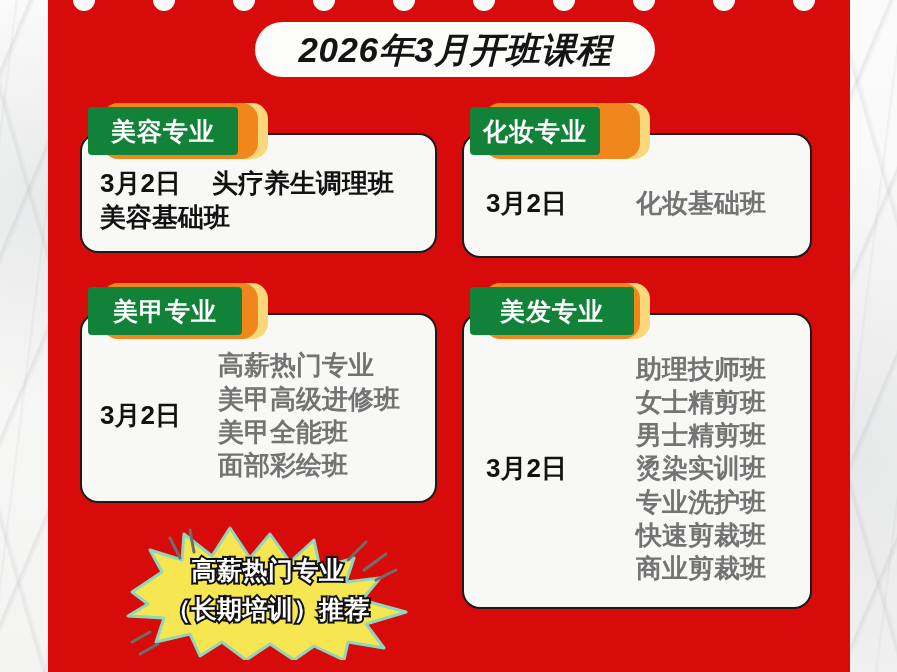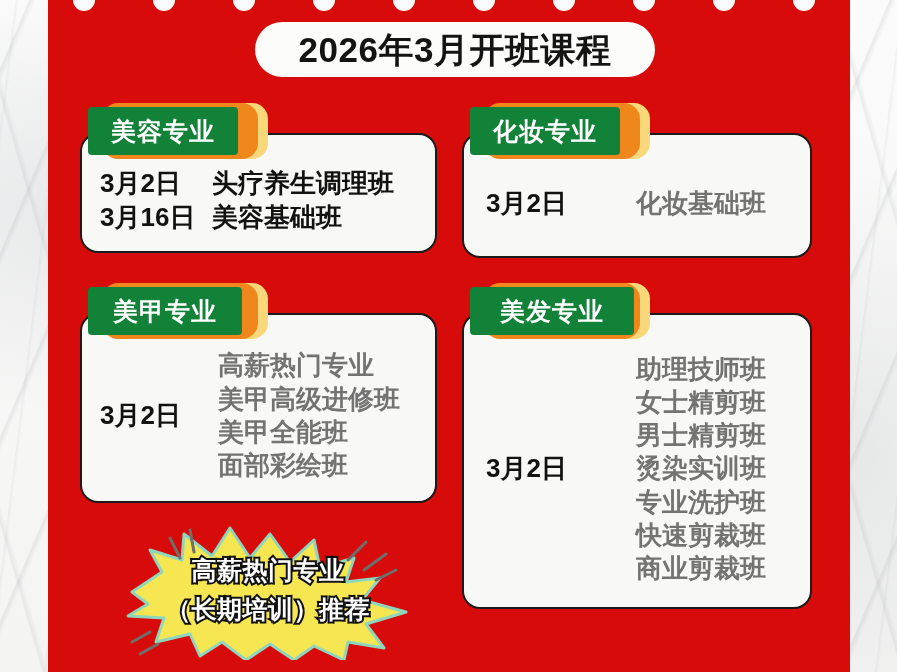--- a/index.html
+++ b/index.html
@@ -30,21 +30,21 @@
   .dot-row{position:absolute;left:48px;top:0;width:802px;height:14px;overflow:hidden;}
   .dot-row i{
     position:absolute;top:-11px;width:22px;height:22px;border-radius:50%;
     background:#fbfbfb;display:block;
   }
 
   
   .title-capsule{
     position:absolute;left:255px;top:22px;width:400px;height:55px;
     background:#fcfcfa;border-radius:28px;
-    display:flex;align-items:center;justify-content:center;
+    display:flex;align-items:center;justify-content:center;font-style:italic;
   }
   .title-capsule span{
     font-size:35px;font-weight:bold;color:#141414;letter-spacing:.5px;
     line-height:1;white-space:nowrap;
   }
 
   
   .card{
     position:absolute;
     background:#f8f8f6;
@@ -135,21 +135,20 @@
   </div>
 
   <div class="card" style="left:80px;top:133px;width:357px;height:120px;">
     <div class="card-body layout-rows" style="height:100px;padding-left:18px;">
       <div>
         <div class="rowline">
           <span class="d">3月2日</span>
           <span>头疗养生调理班</span>
         </div>
         <div class="rowline">
-          <span class="d">3月16日</span>
           <span>美容基础班</span>
         </div>
       </div>
     </div>
   </div>
   <div class="tab-wrap" style="left:88px;top:107px;">
     <div class="tab-yellow" style="width:162px;"></div>
     <div class="tab-orange" style="width:156px;"></div>
     <div class="tab-green" style="width:150px;">
       <span>美容专业</span>
@@ -160,21 +159,21 @@
     <div class="card-body" style="height:105px;padding-left:22px;">
       <div class="date-col" style="width:150px;">3月2日</div>
       <div class="course-col">
         <div>化妆基础班</div>
       </div>
     </div>
   </div>
   <div class="tab-wrap" style="left:470px;top:107px;">
     <div class="tab-yellow" style="width:162px;"></div>
     <div class="tab-orange" style="width:156px;"></div>
-    <div class="tab-green" style="width:150px;">
+    <div class="tab-green" style="width:130px;">
       <span>化妆专业</span>
     </div>
   </div>
 
   <div class="card" style="left:80px;top:313px;width:357px;height:190px;">
     <div class="card-body" style="height:170px;padding-left:18px;">
       <div class="date-col" style="width:118px;">3月2日</div>
       <div class="course-col">
         <div>高薪热门专业</div>
         <div>美甲高级进修班</div>

